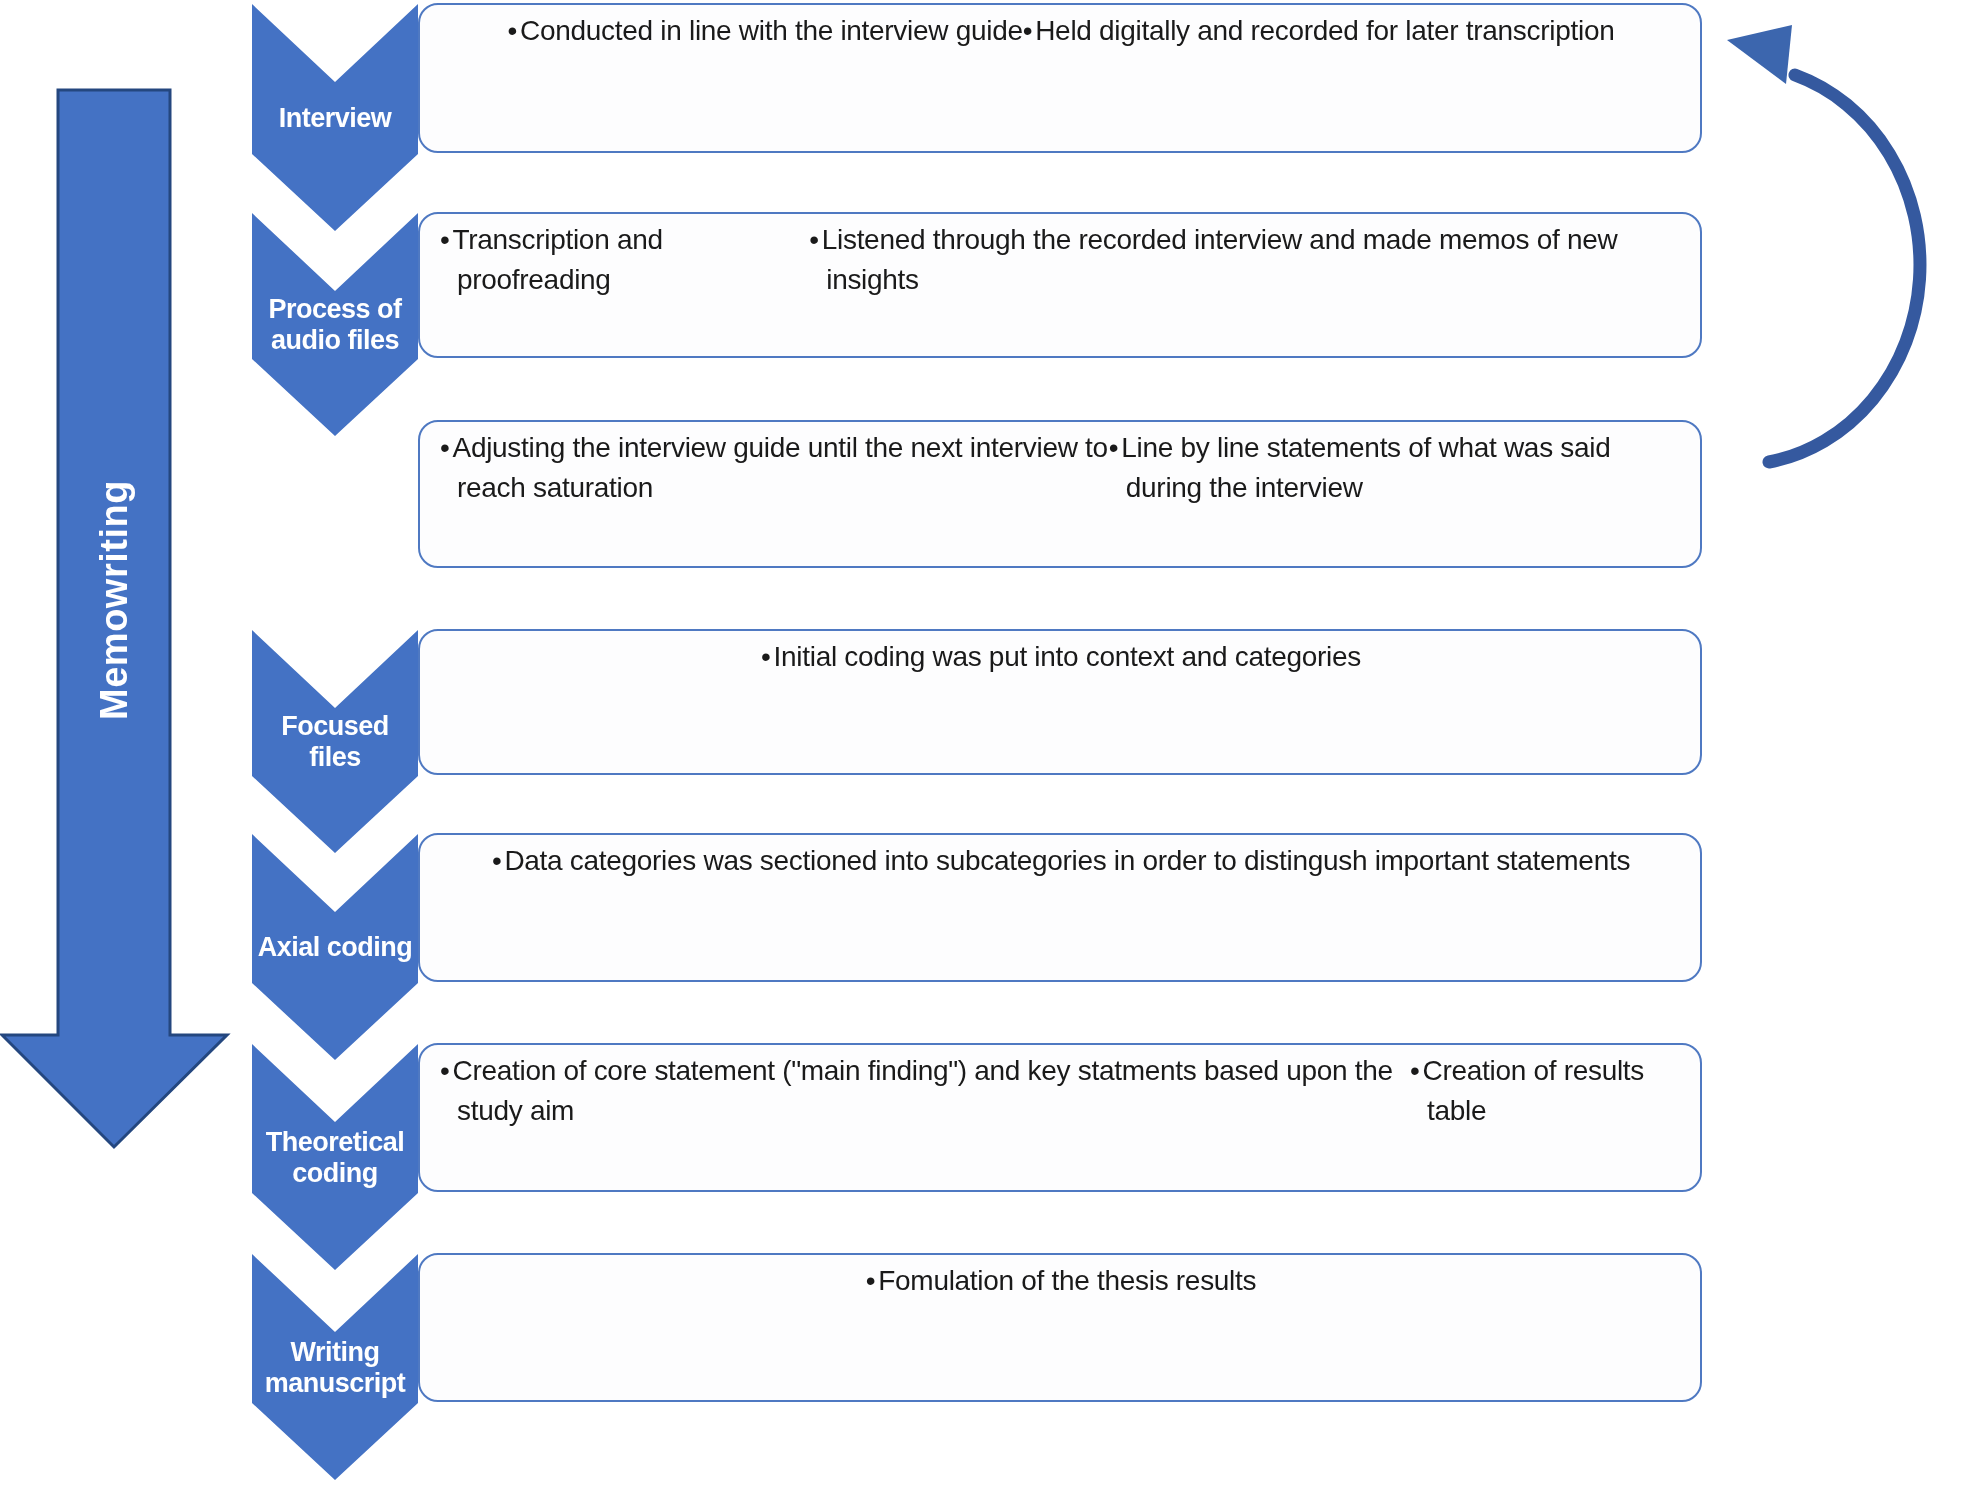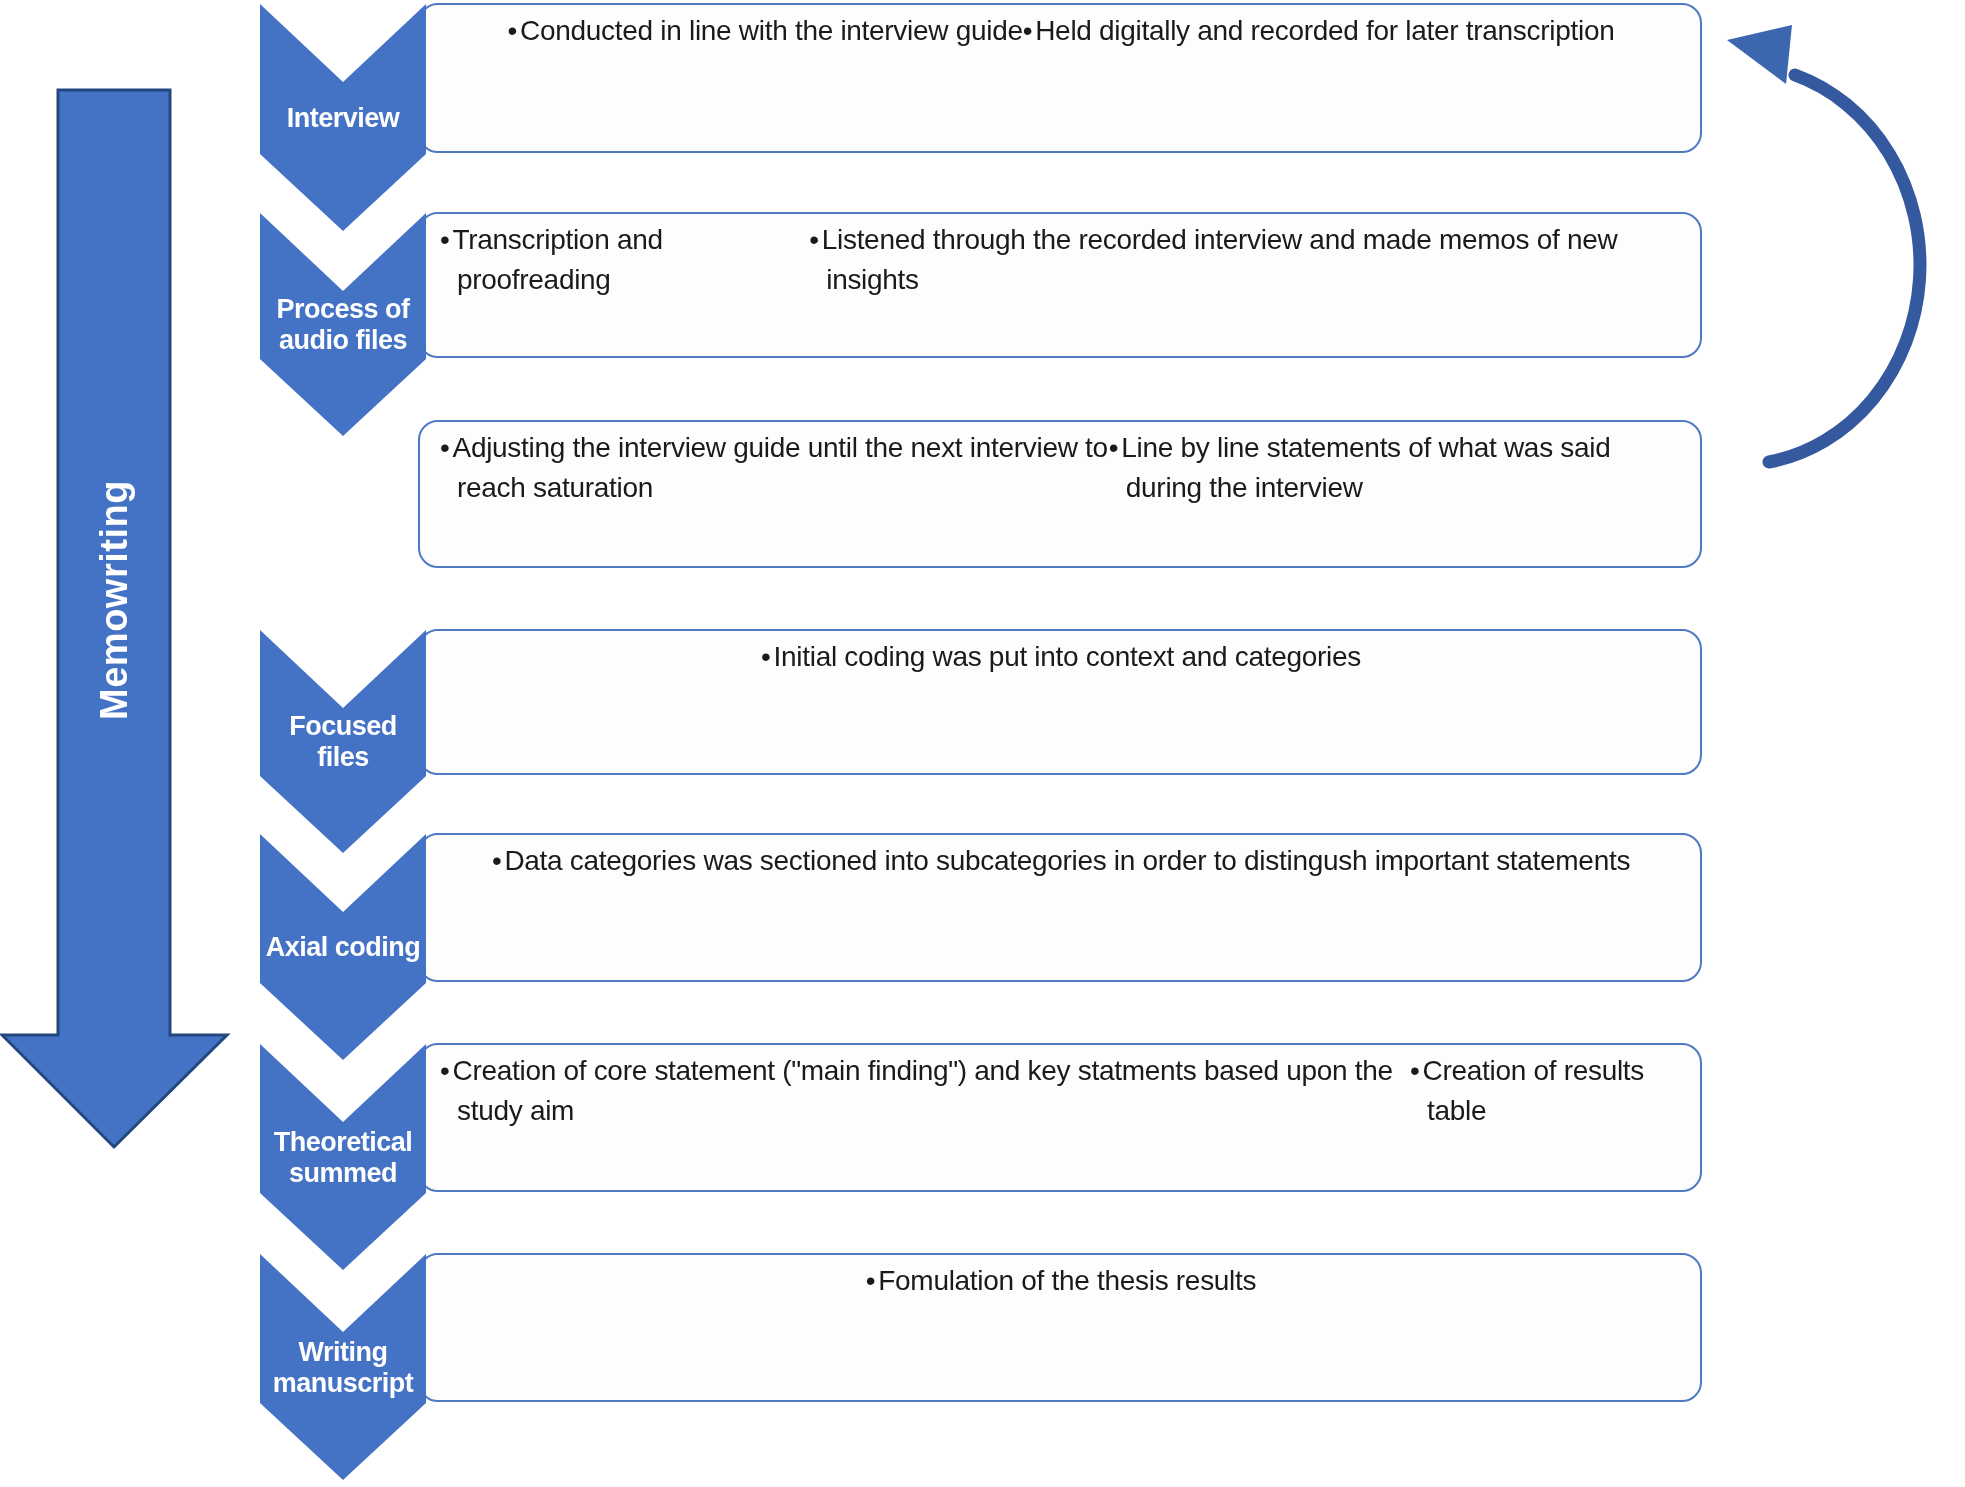--- a/index.html
+++ b/index.html
@@ -37,21 +37,20 @@
   .bullet-item{
     font-size:28px;line-height:40px;color:var(--text-color);
     letter-spacing:-0.3px;
     padding-left:17px;text-indent:-17px;
   }
   .dot{margin-right:3px;}
   .chevron{
     position:absolute;left:252px;top:1px;width:166px;height:calc(var(--h) + 77px);
     background:var(--shape-blue);z-index:2;
     clip-path:polygon(0 0, 50% 78px, 100% 0, 100% calc(100% - 77px), 50% 100%, 0 calc(100% - 77px));
-    margin-left:8px;
   }
   .chevron-label{
     position:absolute;left:0;right:0;top:78px;bottom:77px;
     display:flex;align-items:center;justify-content:center;text-align:center;
     color:var(--label-color);font-size:27px;font-weight:700;line-height:31px;
     letter-spacing:-0.5px;padding:0 4px;
   }
 
   
   .loop-arrow{position:absolute;left:1660px;top:10px;width:305px;height:480px;}
@@ -111,21 +110,21 @@
       <div class="chevron-label">Axial coding</div>
     </div>
   </div>
 
   <div class="step" style="--top: 1043px; --h: 149px;">
     <div class="box">
           <div class="bullet-item"><span class="dot">•</span><span>Creation of core statement ("main finding") and key statments based upon the study aim</span></div>
           <div class="bullet-item"><span class="dot">•</span><span>Creation of results table</span></div>
         </div>
     <div class="chevron">
-      <div class="chevron-label">Theoretical summed</div>
+      <div class="chevron-label">Theoretical coding</div>
     </div>
   </div>
 
   <div class="step" style="--top: 1253px; --h: 149px;">
     <div class="box">
           <div class="bullet-item"><span class="dot">•</span><span>Fomulation of the thesis results</span></div>
         </div>
     <div class="chevron">
       <div class="chevron-label">Writing manuscript</div>
     </div>

